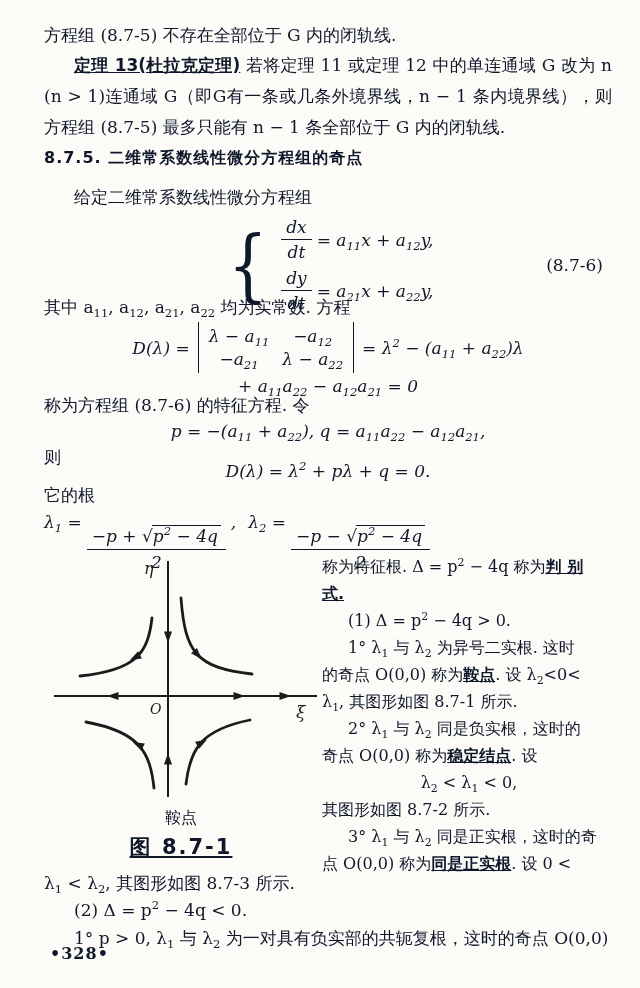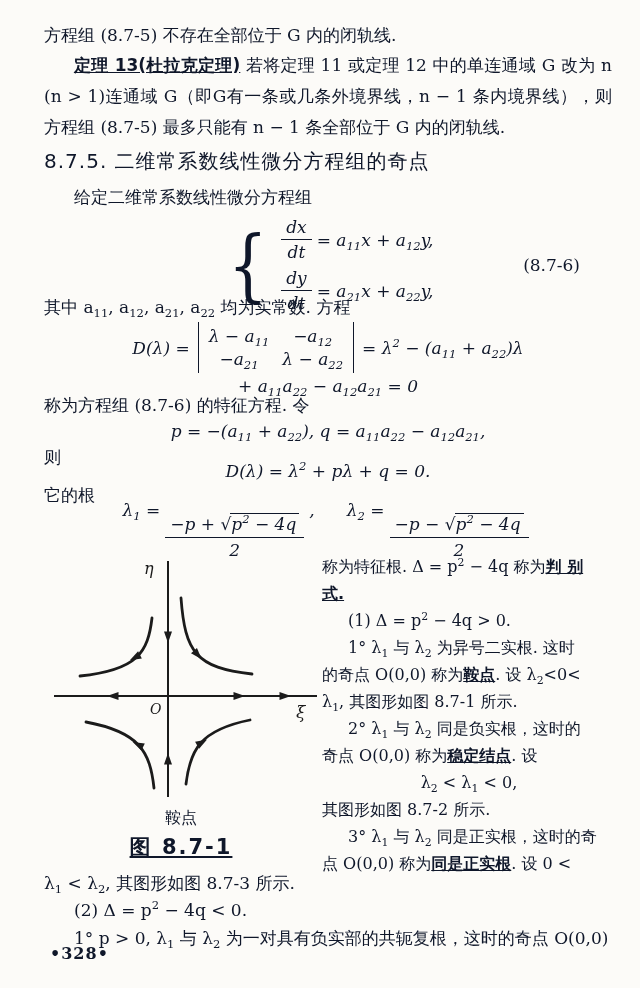--- a/index.html
+++ b/index.html
@@ -4,45 +4,45 @@
 <style>
   html,body{margin:0;padding:0;background:#d8d6d2;}
   .page{position:relative;width:640px;height:988px;margin:0 auto;background:#fcfbf8;
         color:#0f172a;font-family:"DejaVu Serif","Liberation Serif",serif;
         font-size:17px;overflow:hidden;}
   .abs{position:absolute;left:44px;right:28px;}
   .b{font-family:"DejaVu Sans","Liberation Sans",sans-serif;font-weight:bold;text-decoration:underline;}
   .jus{text-align:justify;line-height:31px;}
   .ind{text-indent:30px;}
   .heading{font-family:"DejaVu Sans","Liberation Sans",sans-serif;
-           font-weight:normal;font-size:20px;letter-spacing:1px;}
+           font-weight:bold;font-size:16px;letter-spacing:1px;}
   
   .disp{position:absolute;left:44px;right:28px;text-align:center;font-style:italic;}
   .mrow{white-space:nowrap;}
   sub{font-size:68%;line-height:0;}
   sup{font-size:68%;line-height:0;}
   .sqrt{white-space:nowrap;}
   .sq{border-top:1.5px solid currentColor;padding:0 3px 0 1px;margin-left:-1px;}
   .frac{display:inline-flex;flex-direction:column;text-align:center;
         vertical-align:-0.85em;margin:0 5px;line-height:1.2;}
   .fnum{border-bottom:1.4px solid currentColor;padding:0 5px 2px;}
   .fden{padding-top:2px;}
   .sys{display:flex;align-items:center;justify-content:center;}
   .brace{font-size:78px;line-height:84px;font-weight:400;font-style:normal;
          margin-right:4px;transform:scaleX(.8);}
   .sys-row{display:flex;align-items:center;margin:5px 0;white-space:nowrap;}
-  .eq-tag{position:absolute;right:32px;top:50%;transform:translateY(-50%);
+  .eq-tag{position:absolute;right:9px;top:50%;transform:translateY(-50%);
           font-style:normal;}
   .det{display:inline-grid;grid-template-columns:auto auto;gap:3px 13px;
        border-left:1.7px solid currentColor;border-right:1.7px solid currentColor;
        padding:4px 10px;margin:0 8px;}
   .dline1{display:flex;align-items:center;justify-content:center;white-space:nowrap;}
   .dline2{margin-top:3px;text-align:center;}
-  .roots{display:flex;align-items:center;justify-content:center;gap:32px;
-         white-space:nowrap;}
+  .roots{display:flex;align-items:center;gap:12px;
+         white-space:nowrap;margin-top:12px;}
   
   .rcol{position:absolute;left:322px;right:24px;line-height:27px;font-size:16px;}
   .rline{white-space:nowrap;}
   .ctr{text-align:center;}
   .rind{text-indent:26px;}
   .fig-cap{position:absolute;left:40px;width:282px;text-align:center;}
   .cap1{font-size:16px;}
   .cap2{font-size:21px;letter-spacing:2px;}
   .pgnum{position:absolute;left:50px;top:944px;font-weight:bold;
          font-size:16px;letter-spacing:1px;}

